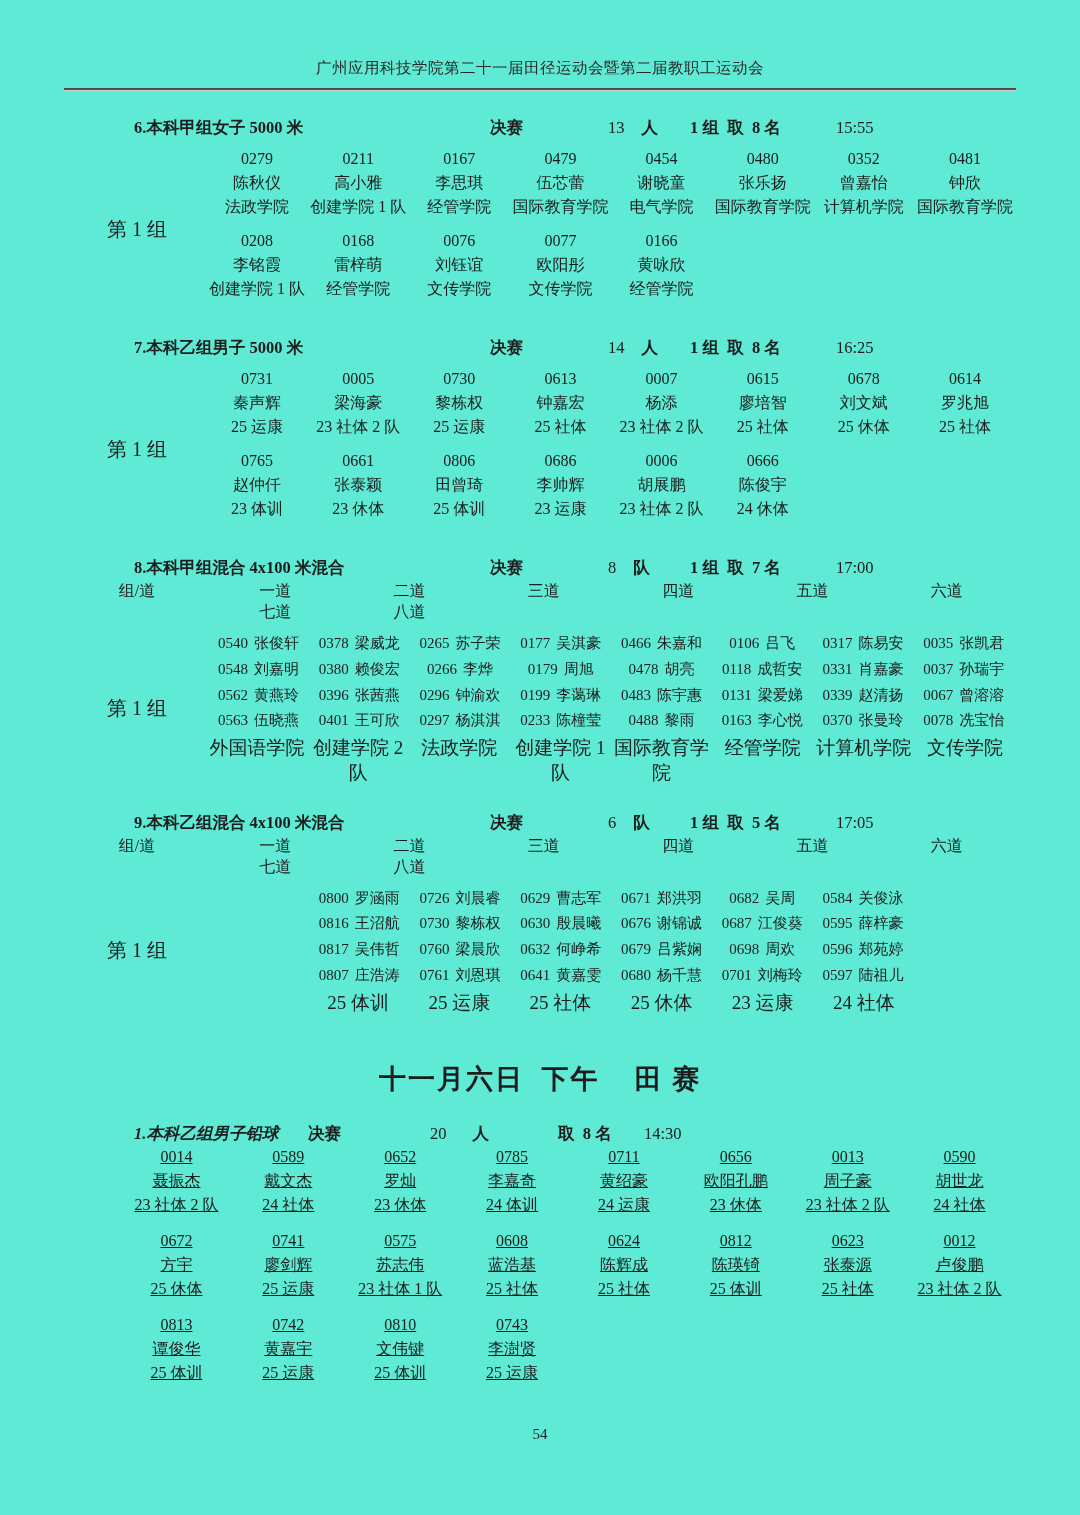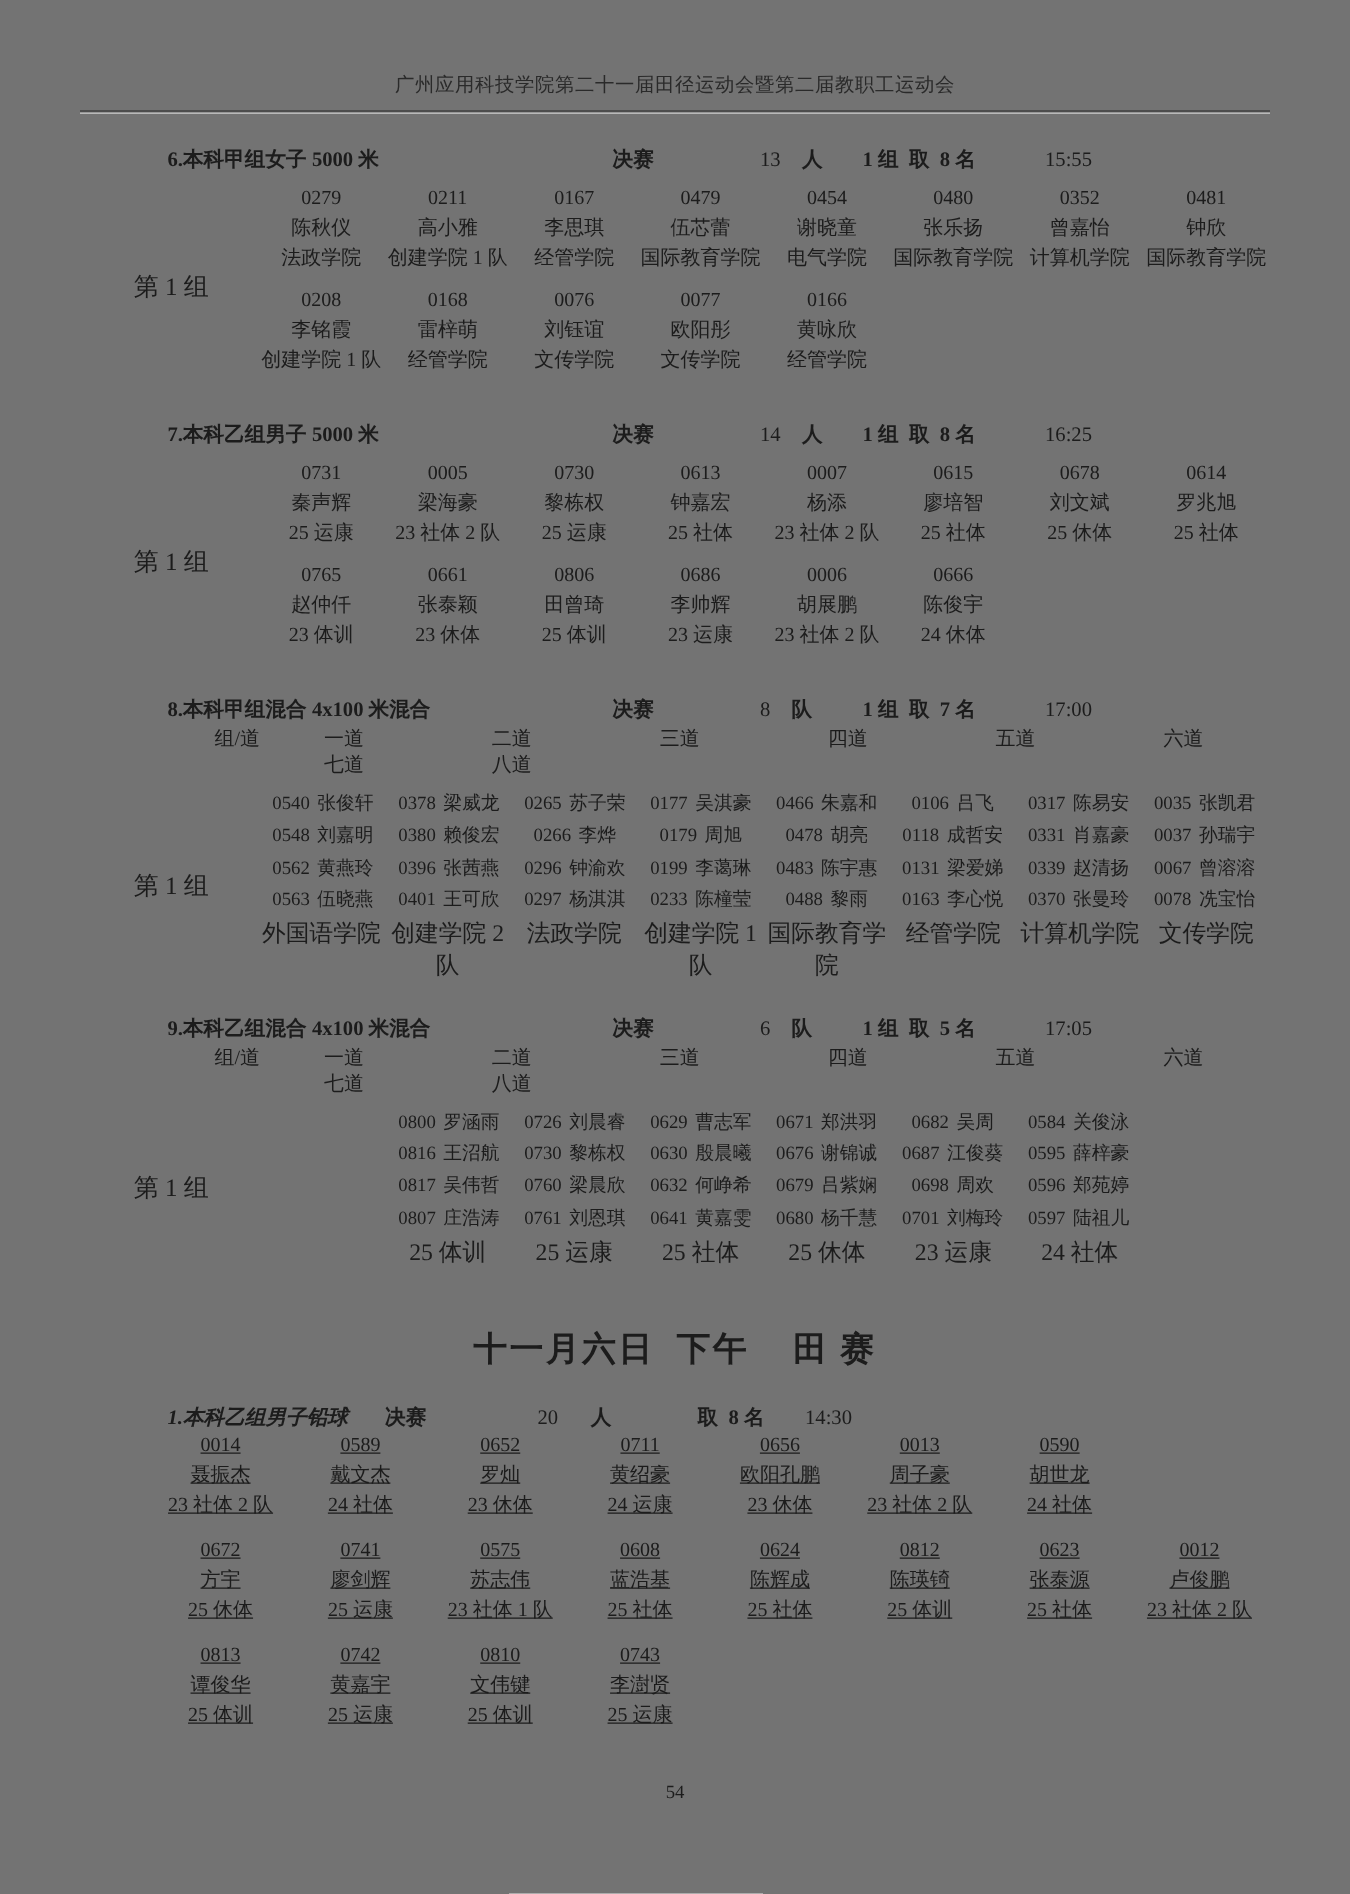--- a/index.html
+++ b/index.html
@@ -1,19 +1,19 @@
 <!DOCTYPE html>
 <html><head>
 <meta charset="utf-8">
 <style>
   * { margin:0; padding:0; box-sizing:border-box; }
   html,body { background:#ffffff; }
   .page{
     width:1080px; height:1515px; margin:0 auto; position:relative; overflow:hidden;
-    background:#737373; color:#1c1c1c;
+    background:#5eead4; color:#1c1c1c;
     font-family:"Liberation Serif","DejaVu Serif",serif;
   }
   .doc-title{ padding-top:58px; text-align:center; font-size:15.5px; letter-spacing:.5px; color:#2a2a2a; }
   .header-rule{ margin:9px 64px 0; height:3px; border-top:2px solid #4c4c4c; border-bottom:1px solid #cfcfcf; }
   .content{ padding:0 66px; }
 
   .event{ margin-top:26px; }
   .ev-head{ display:flex; align-items:baseline; padding-left:68px; font-size:16.5px; white-space:pre; }
   .ev-title{ width:356px; font-weight:700; }
   .ev-round{ width:118px; font-weight:700; }
@@ -28,21 +28,21 @@
   .field .ev-count .unit{ margin-left:26px; }
   .field .ev-take{ width:86px; }
 
   .ev-body{ display:flex; margin-top:8px; }
   .group-label{ width:142px; display:flex; align-items:center; justify-content:center; font-size:20px; white-space:pre; }
   .ev-rows{ flex:1; }
   .entry-row{ display:grid; grid-template-columns:repeat(8,1fr); column-gap:3px; margin-bottom:10px; }
   .entry{ text-align:center; font-size:16px; line-height:1.5; }
 
   .lane-head{ display:flex; font-size:16px; margin-top:2px; }
-  .lane-head-label{ width:142px; text-align:right; }
+  .lane-head-label{ width:142px; text-align:center; }
   .lane-names{ flex:1; display:grid; grid-template-columns:repeat(6,1fr); }
   .lane-name{ text-align:center; }
   .lane-rows{ flex:1; }
   .lane-row{ display:grid; grid-template-columns:repeat(8,1fr); line-height:1.72; }
   .lane-cell{ text-align:center; font-size:15px; white-space:nowrap; }
   .lane-cell .n{ margin-left:6px; }
   .team-row{ display:grid; grid-template-columns:repeat(8,1fr); column-gap:3px; margin-top:2px; }
   .team-cell{ text-align:center; font-size:19px; line-height:1.3; }
 
   .section-title{ text-align:center; font-size:27px; font-weight:700; margin-top:46px; margin-bottom:4px; white-space:pre; letter-spacing:2px; }
@@ -453,20 +453,25 @@
               <div>戴文杰</div>
               <div>24 社体</div>
             </div>
 
             <div class="entry">
               <div>0652</div>
               <div>罗灿</div>
               <div>23 休体</div>
             </div>
 
+            <div class="entry">
+              <div>0785</div>
+              <div>李嘉奇</div>
+              <div>24 体训</div>
+            </div>
 
             <div class="entry">
               <div>0711</div>
               <div>黄绍豪</div>
               <div>24 运康</div>
             </div>
 
             <div class="entry">
               <div>0656</div>
               <div>欧阳孔鹏</div>

